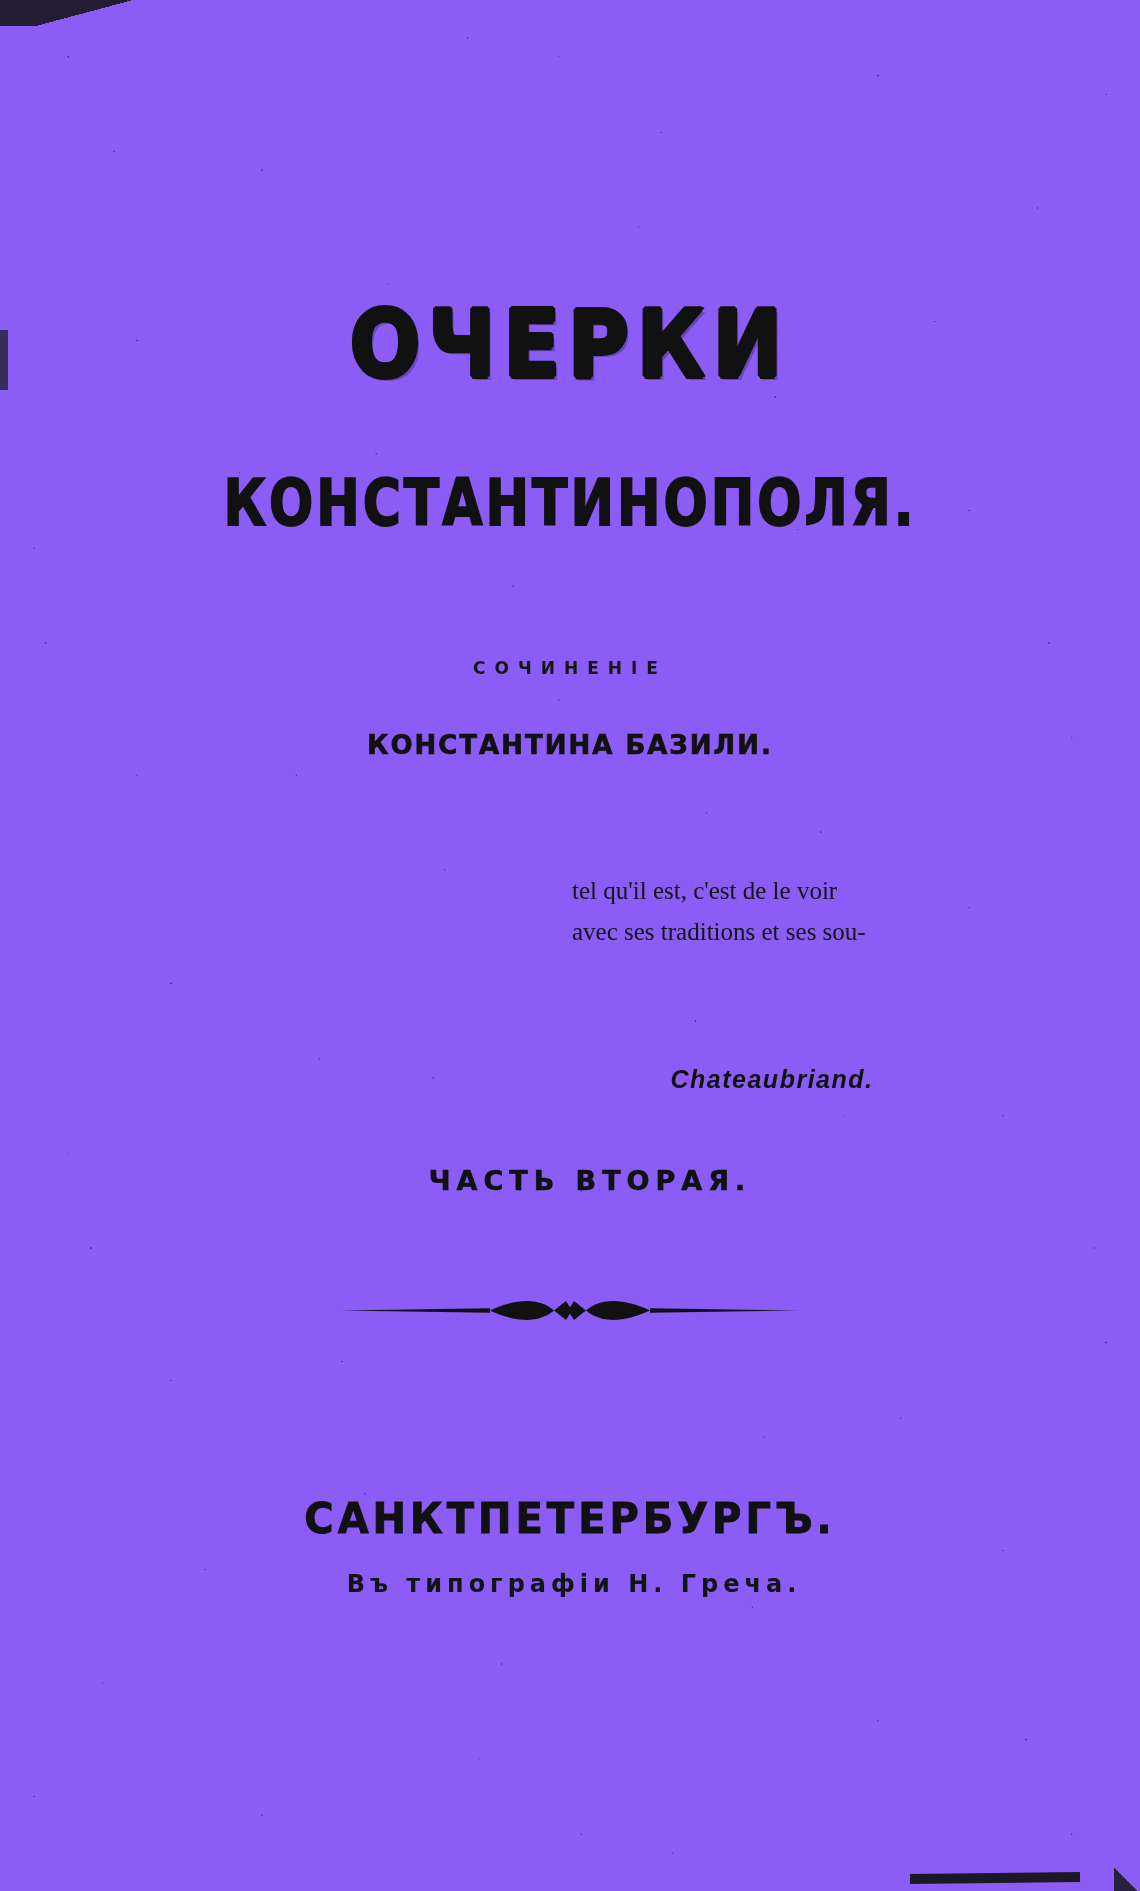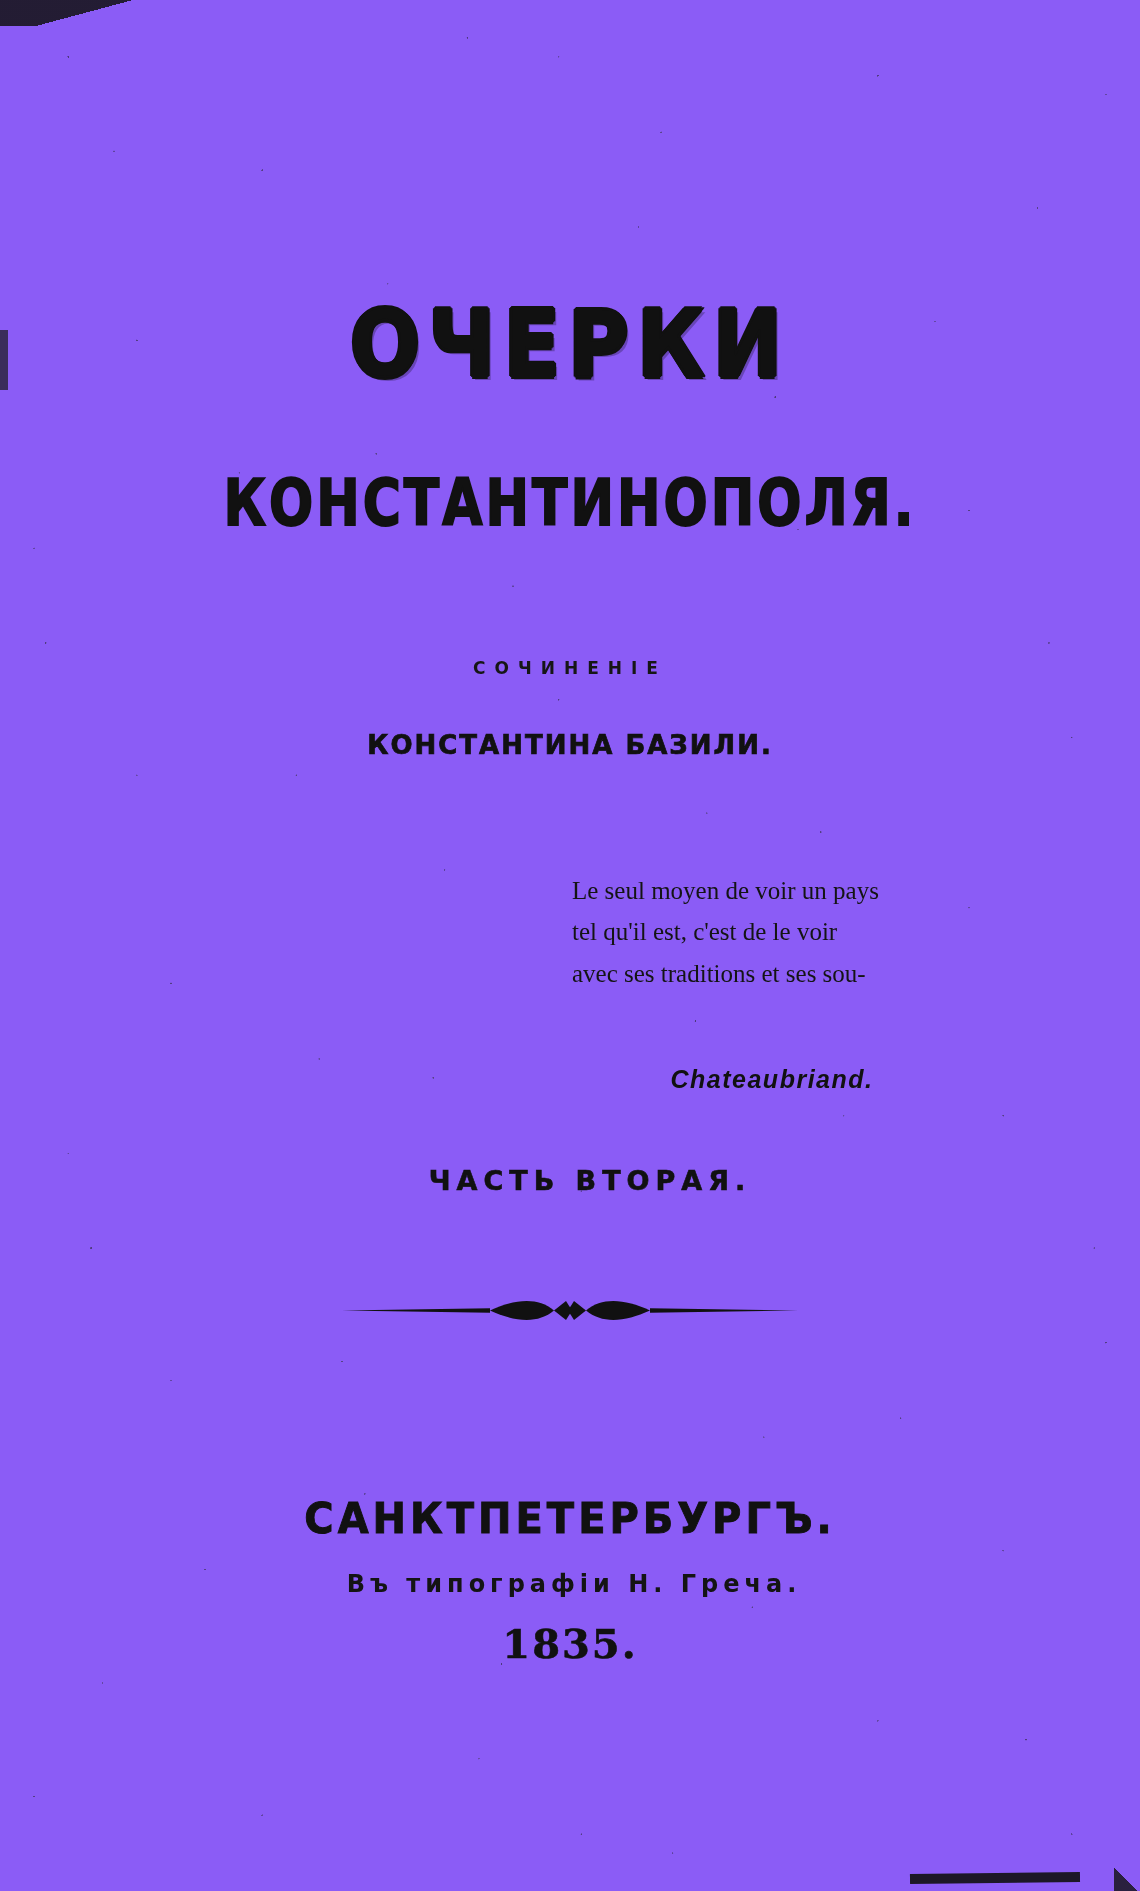--- a/index.html
+++ b/index.html
@@ -273,21 +273,20 @@
 
     <h1 class="title-main">ОЧЕРКИ</h1>
 
     <h2 class="title-sub">КОНСТАНТИНОПОЛЯ.</h2>
 
     <div class="author-lead">СОЧИНЕНІЕ</div>
 
     <div class="author-name">КОНСТАНТИНА БАЗИЛИ.</div>
 
     <div class="epigraph">
-      <span class="line">Le seul moyen de voir un pays</span>
       <span class="line">tel qu'il est, c'est de le voir</span>
       <span class="line">avec ses traditions et ses sou-</span>
     </div>
 
     <div class="epigraph-attrib">Chateaubriand.</div>
 
     <div class="part-line">ЧАСТЬ ВТОРАЯ.</div>
 
     <div class="ornament">
       <svg width="460" height="40" viewBox="0 0 460 40" aria-hidden="true">
@@ -299,16 +298,15 @@
           <path d="M214 20.5 L226 11 L232 20.5 L226 30 Z"></path>
           <path d="M246 20.5 L234 11 L228 20.5 L234 30 Z"></path>
         </g>
       </svg>
     </div>
 
     <div class="city">САНКТПЕТЕРБУРГЪ.</div>
 
     <div class="printer">Въ типографіи Н. Греча.</div>
 
-    <div class="year">1835.</div>
 
   </div>
 </div>
 
 </body></html>

